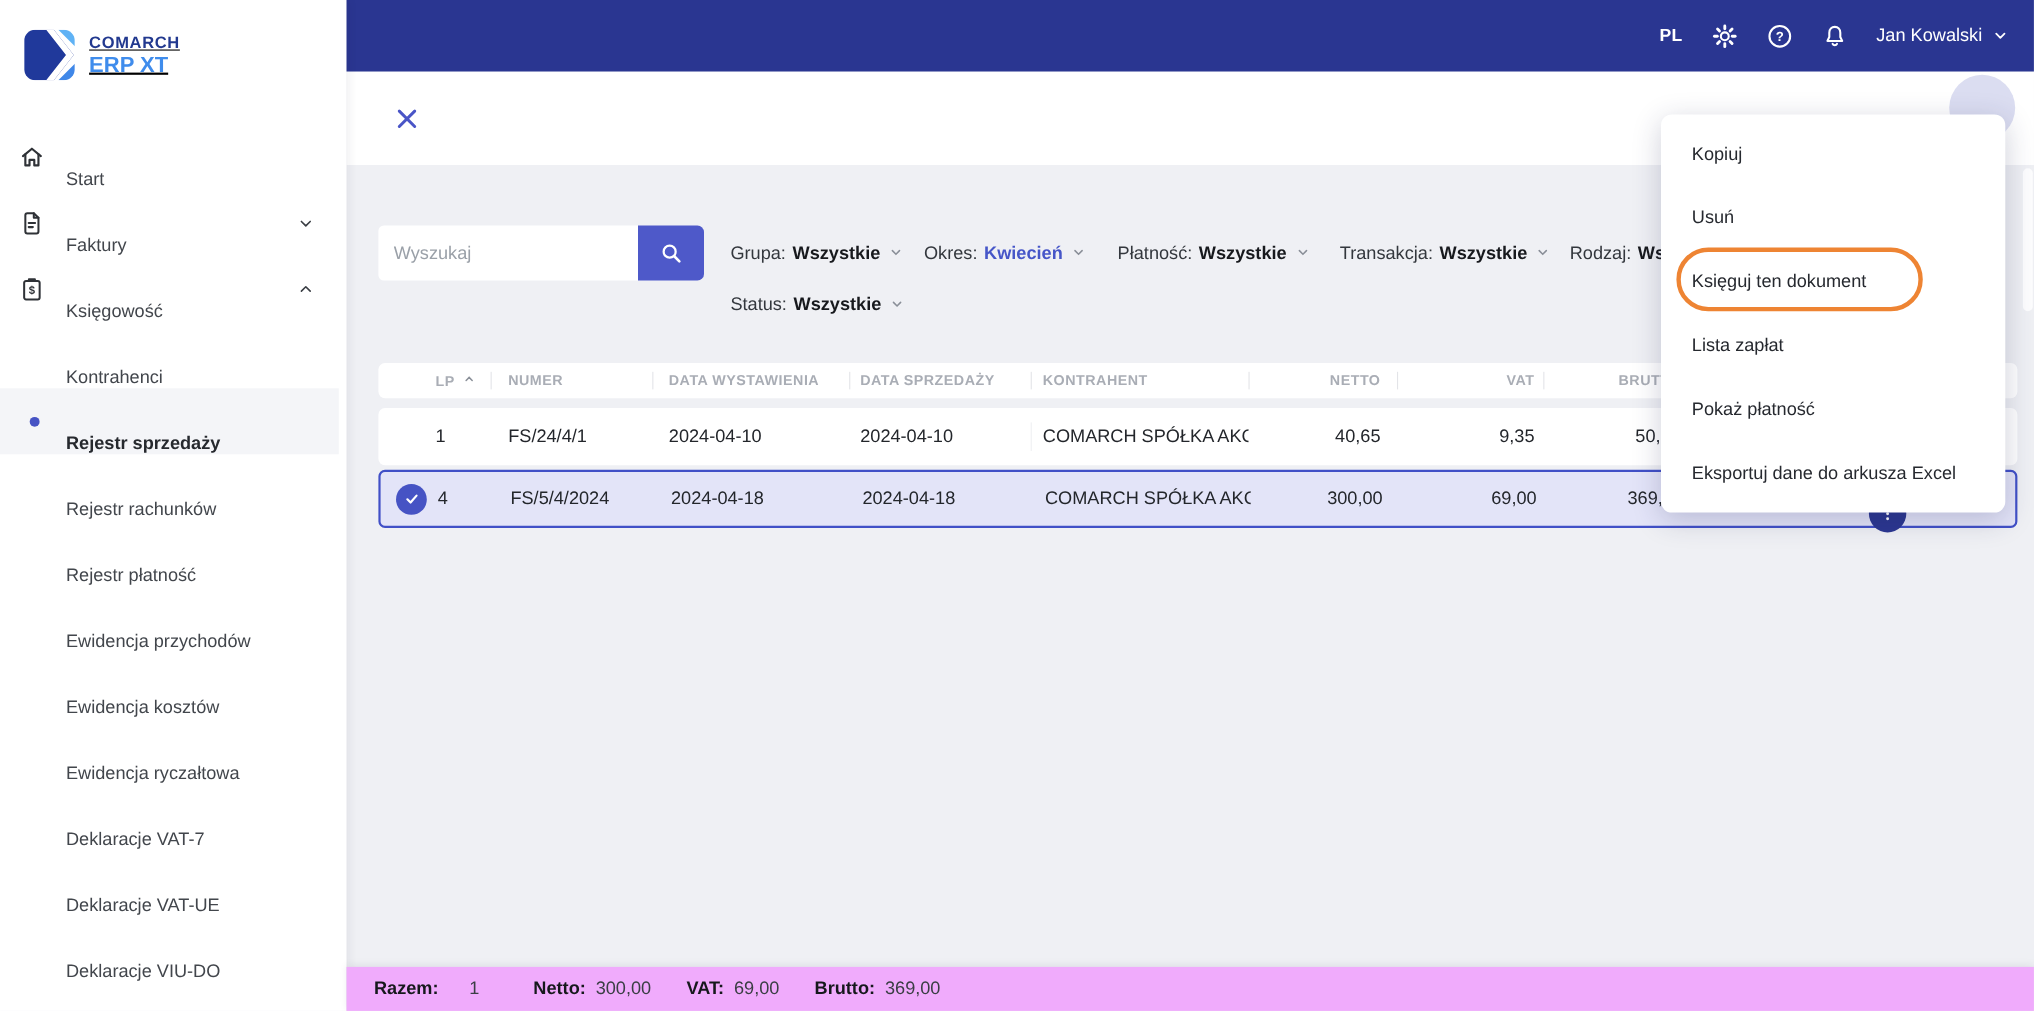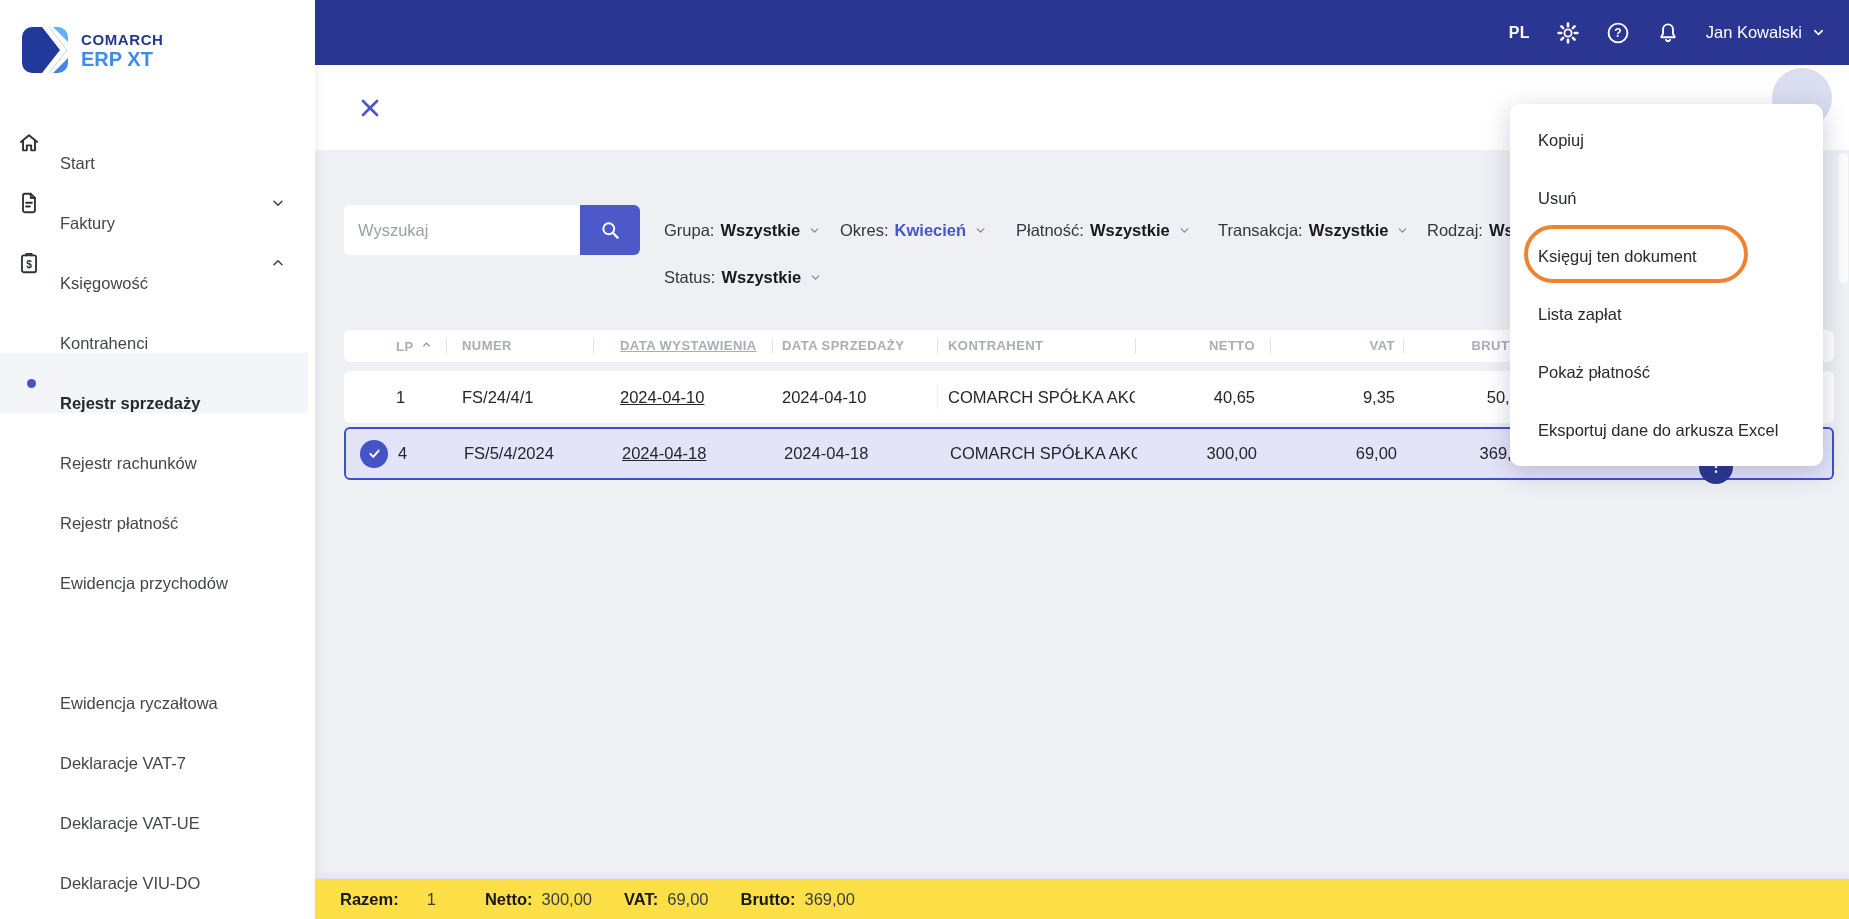--- a/index.html
+++ b/index.html
@@ -13,21 +13,21 @@
   
   .topbar{left:0;top:0;width:1849px;height:65px;background:#2A3691;z-index:10;}
   .topbar-right{position:absolute;right:23px;top:0;height:65px;display:flex;align-items:center;gap:26px;color:#FFFFFF;text-align:right;}
   .lang{font-size:16px;font-weight:700;letter-spacing:.3px;cursor:pointer;}
   .tb-icon{width:24px;height:24px;display:block;cursor:pointer;}
   .userbox{display:flex;align-items:center;gap:9px;cursor:pointer;}
   .username{font-size:16.5px;font-weight:500;}
 
   
   .sidebar{left:0;top:0;width:315px;height:919px;background:#FFFFFF;z-index:20;box-shadow:2px 0 8px rgba(30,35,60,.07);}
-  .logo{position:absolute;left:22px;top:27px;display:flex;gap:13px;align-items:center;}
+  .logo{position:absolute;left:22px;top:27px;display:flex;gap:13px;align-items:center;text-decoration:underline;}
   .logo-text .l1{font-size:15px;font-weight:800;letter-spacing:.6px;color:#22398F;line-height:17px;}
   .logo-text .l2{font-size:20px;font-weight:600;color:#3F8CEC;line-height:22px;}
   .nav-item{position:absolute;left:0;width:308px;height:60px;display:flex;align-items:center;cursor:pointer;color:#42464C;font-size:16.5px;}
   .nav-item .lbl{position:absolute;left:60px;white-space:nowrap;margin-top:40px;}
   .nav-item .nav-ico{position:absolute;left:16px;width:26px;height:26px;}
   .nav-item .chev{position:absolute;right:22px;width:16px;height:16px;}
   .nav-item.selected{background:#F4F5F8;font-weight:700;color:#26292E;}
   .sel-dot{position:absolute;left:27px;width:9px;height:9px;border-radius:50%;background:#4653C4;}
 
   
@@ -51,21 +51,21 @@
   
   .thead{left:344px;top:330px;width:1490px;height:32px;background:#FFFFFF;border-radius:6px;z-index:2;
     font-size:13px;font-weight:700;color:#A9ADB5;letter-spacing:.45px;line-height:32px;}
   .trow{left:344px;width:1490px;height:52px;background:#FFFFFF;border-radius:6px;z-index:2;
     font-size:16.5px;color:#23262B;line-height:52px;cursor:pointer;}
   .trow.selected{background:#E3E4F8;border:2px solid #4150C7;box-sizing:border-box;line-height:49px;}
   .cell{position:absolute;top:0;bottom:0;white-space:nowrap;overflow:hidden;}
   .cell.r{text-align:right;}
   .c-lp{left:52px;width:34px;}
   .c-numer{left:118px;width:130px;}
-  .c-dw{left:276px;width:165px;text-decoration:underline;}
+  .c-dw{left:264px;width:165px;}
   .c-ds{left:438px;width:150px;}
   .c-kontr{left:604px;width:187px;}
   .c-netto{left:796px;width:115px;}
   .c-vat{left:936px;width:115px;}
   .c-brutto{left:1076px;width:108px;}
   .vsep{position:absolute;top:50%;transform:translateY(-50%);width:1px;height:16px;background:#E3E4E8;}
   .trow .vsep{background:rgba(30,40,90,.07);height:26px;}
   .sort-caret{display:inline-block;margin-left:7px;vertical-align:1px;}
   .check-circle{position:absolute;left:14px;top:50%;transform:translateY(-50%);width:28px;height:28px;border-radius:50%;
     background:#4653C4;display:flex;align-items:center;justify-content:center;}
@@ -74,21 +74,21 @@
   .fab{left:1772px;top:68px;width:60px;height:60px;border-radius:50%;background:#DBDDF1;z-index:40;cursor:pointer;}
   .kebab{left:1699px;top:450px;width:34px;height:34px;border-radius:50%;background:#2B3690;z-index:40;cursor:pointer;
     display:flex;align-items:center;justify-content:center;}
   .menu{left:1510px;top:104px;width:313px;height:362px;background:#FFFFFF;border-radius:10px;z-index:50;
     box-shadow:0 6px 26px rgba(35,40,85,.22);padding-top:7px;box-sizing:border-box;}
   .menu-item{height:58px;line-height:58px;padding-left:28px;font-size:16.5px;color:#26292F;cursor:pointer;white-space:nowrap;}
   .ring{position:absolute;left:14px;top:121px;width:224px;height:58px;border:4px solid #EE8433;border-radius:29px;
     box-sizing:border-box;pointer-events:none;}
 
   
-  .bottombar{left:315px;top:879px;width:1534px;height:40px;background:#fde047;z-index:30;
+  .bottombar{left:315px;top:879px;width:1534px;height:40px;background:#f0abfc;z-index:30;
     box-shadow:0 -2px 7px rgba(30,35,60,.08);display:flex;align-items:center;padding-left:25px;box-sizing:border-box;
     font-size:16.5px;color:#3A3E44;}
   .pair b{color:#16181C;font-weight:700;}
   .pair .v{margin-left:9px;}
   .pair .v.wide{margin-left:28px;}
   .pair.g1{margin-left:49px;}
   .pair.g2{margin-left:32px;}
 
   .scroll-thumb{right:1px;top:153px;width:9px;height:130px;background:#FDFDFE;border-radius:4.5px;z-index:6;cursor:pointer;}
 </style>
@@ -310,20 +310,23 @@
 
   <div class="nav-item" style="top:413px">
       <span class="lbl">Rejestr rachunków</span>
     </div>
   <div class="nav-item" style="top:473px">
       <span class="lbl">Rejestr płatność</span>
     </div>
   <div class="nav-item" style="top:533px">
       <span class="lbl">Ewidencja przychodów</span>
     </div>
+  <div class="nav-item" style="top:593px">
+      <span class="lbl">Ewidencja kosztów</span>
+    </div>
   <div class="nav-item" style="top:653px">
       <span class="lbl">Ewidencja ryczałtowa</span>
     </div>
   <div class="nav-item" style="top:713px">
       <span class="lbl">Deklaracje VAT-7</span>
     </div>
   <div class="nav-item" style="top:773px">
       <span class="lbl">Deklaracje VAT-UE</span>
     </div>
   <div class="nav-item" style="top:833px">

